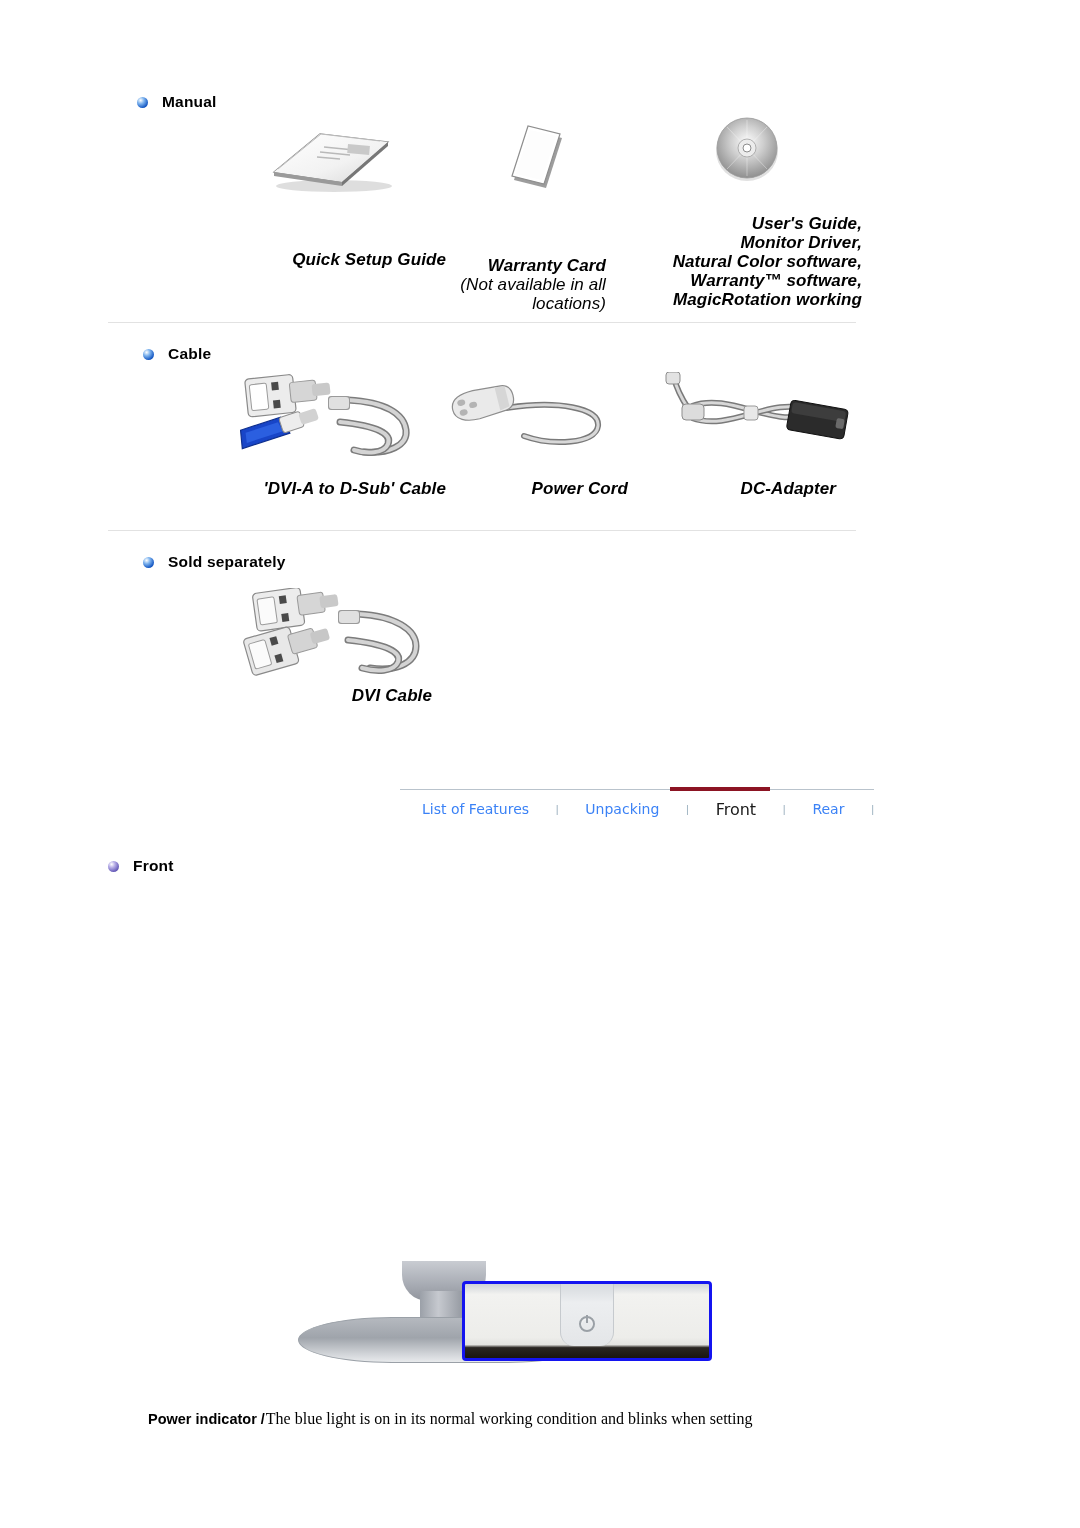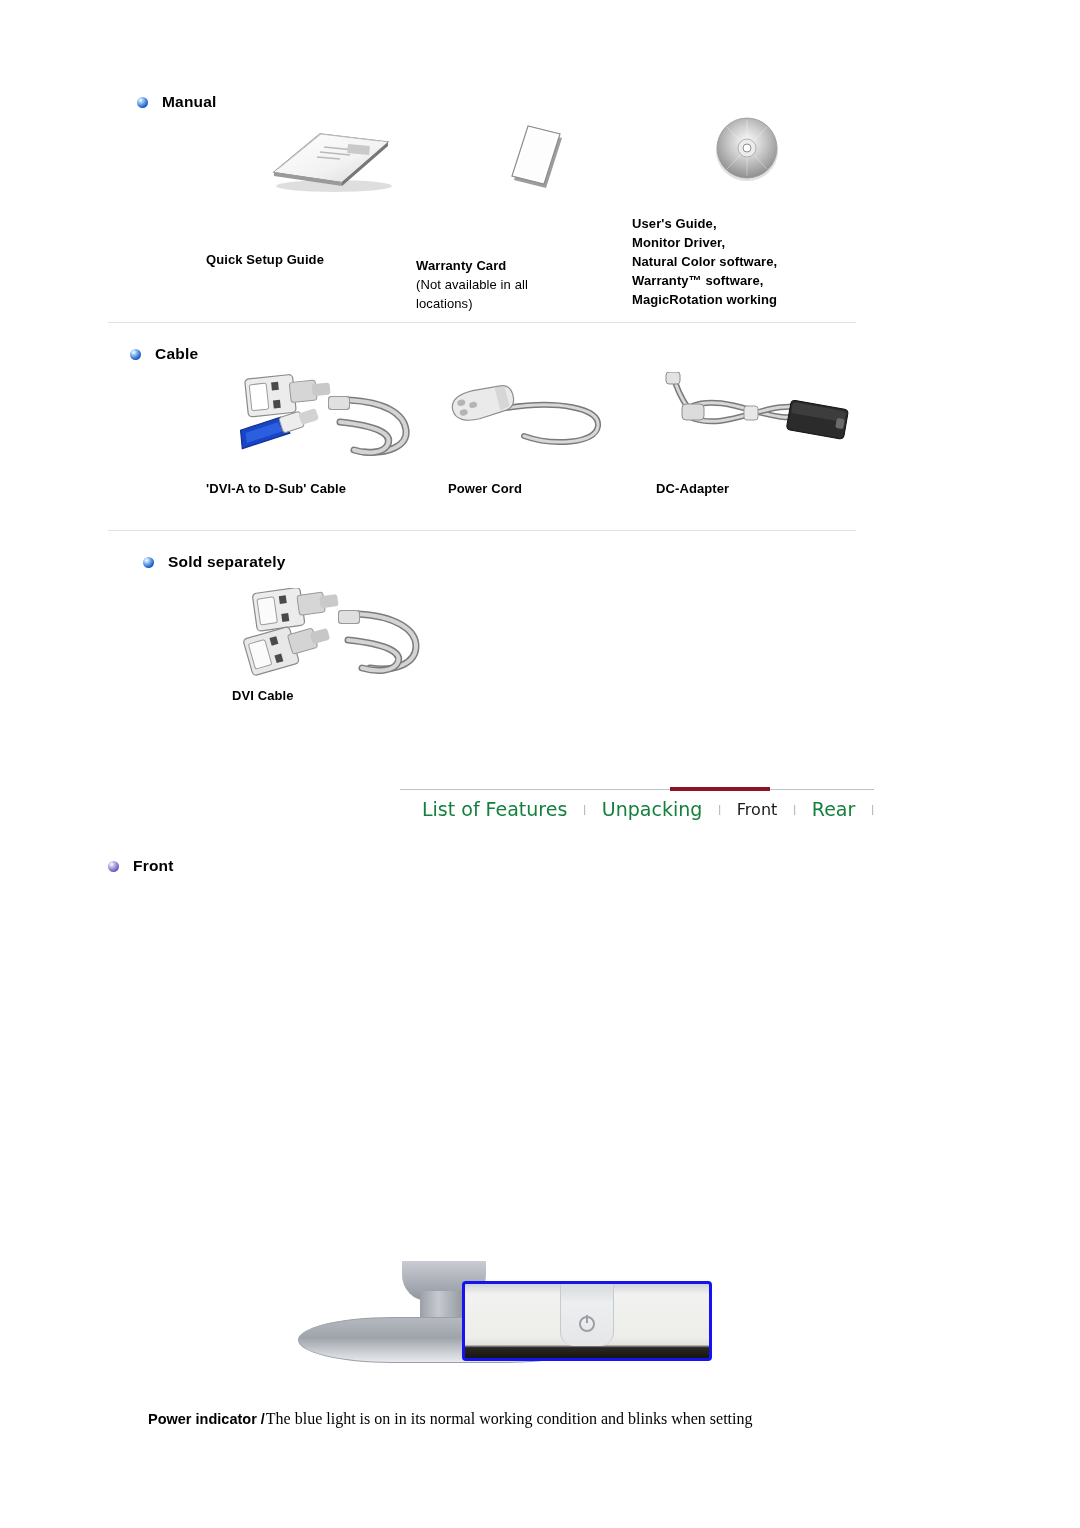--- a/index.html
+++ b/index.html
@@ -43,25 +43,26 @@
     position: absolute;
     left: 108px;
     width: 748px;
     height: 1px;
     background: #e2e2e2;
   }
 
   
   .cap {
     position: absolute;
-    text-align: left;
-    font-size: 13px;
+    text-align: right;
+    font-size: 17px;
     font-weight: bold;
     line-height: 19px;
     letter-spacing: 0.1px;
+    font-style: italic;
   }
   .cap .light {
     font-weight: normal;
   }
 
   
   .art { position: absolute; }
 
   
   .tabbar {
@@ -80,22 +81,22 @@
     height: 4px;
     background: #8c1423;
   }
   .tabrow {
     display: flex;
     align-items: center;
     height: 100%;
     padding-top: 3px;
   }
   .tab {
-    font-size: 19px;
-    color: #15803d;
+    font-size: 14px;
+    color: #3b82f6;
     font-family: "DejaVu Sans", sans-serif;
     text-align: center;
     white-space: nowrap;
     cursor: pointer;
   }
   .tab.active {
     color: #1a1a1a;
     font-size: 16px;
   }
   .tabsep {
@@ -314,21 +315,21 @@
 <div class="cap" style="left:632px; top:214px; width:230px;">
   <div>User's Guide,</div>
   <div>Monitor Driver,</div>
   <div>Natural Color software,</div>
   <div>Warranty™ software,</div>
   <div>MagicRotation working</div>
 </div>
 
 <div class="divider" style="top:322px;"></div>
 
-<div class="sec-head" id="head-cable" style="left:130px; top:345px;">
+<div class="sec-head" id="head-cable" style="left:143px; top:345px;">
   <span class="bullet"></span>
   <span class="lbl">Cable</span>
 </div>
 
 <svg class="art" style="left:228px; top:372px;" width="206" height="96" viewBox="0 0 206 96">
   <path d="M120 28 C158 30 176 42 178 58 C180 74 160 82 136 80" fill="none" stroke="#7c7c7c" stroke-width="7" stroke-linecap="round"></path>
   <path d="M120 28 C158 30 176 42 178 58 C180 74 160 82 136 80" fill="none" stroke="#d4d4d4" stroke-width="4" stroke-linecap="round"></path>
   <path d="M112 50 C150 54 164 62 160 72 C156 82 138 82 126 78" fill="none" stroke="#7c7c7c" stroke-width="7" stroke-linecap="round"></path>
   <path d="M112 50 C150 54 164 62 160 72 C156 82 138 82 126 78" fill="none" stroke="#d4d4d4" stroke-width="4" stroke-linecap="round"></path>
   <rect x="100" y="24" width="22" height="14" rx="3" fill="#9a9a9a"></rect>

